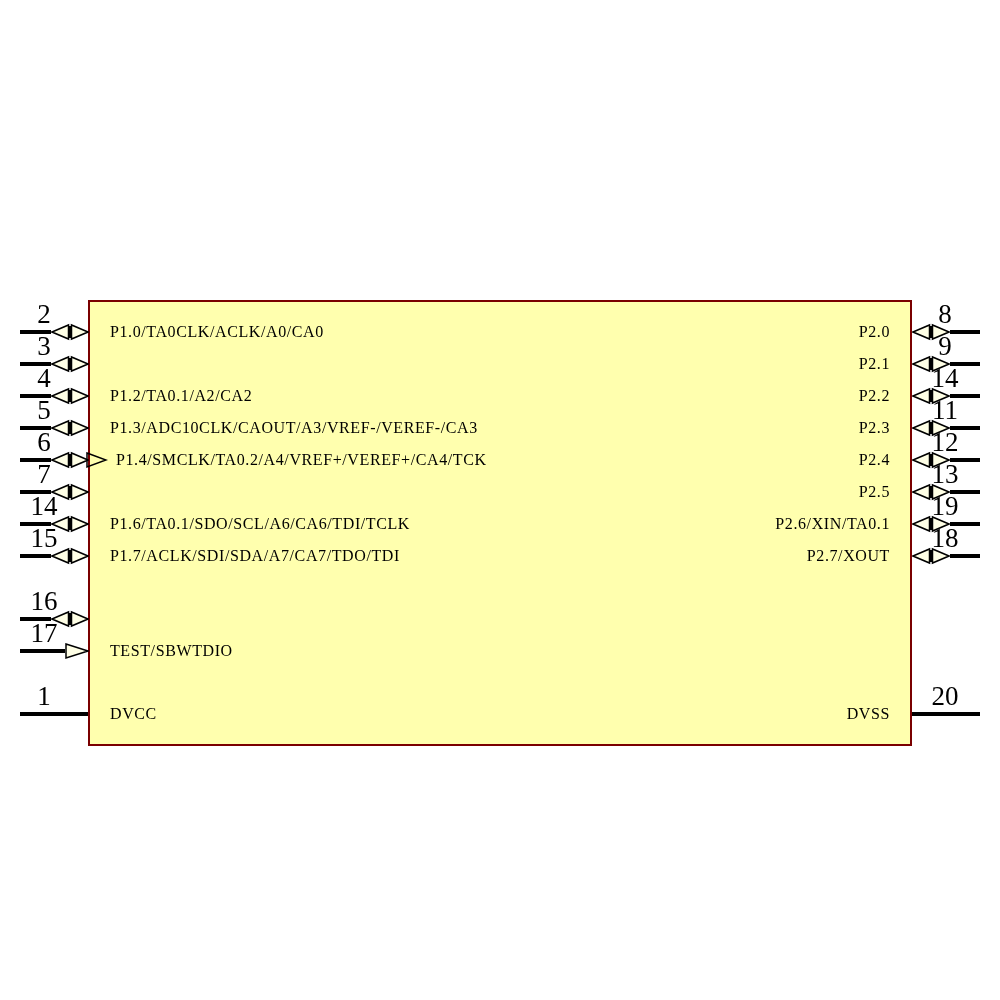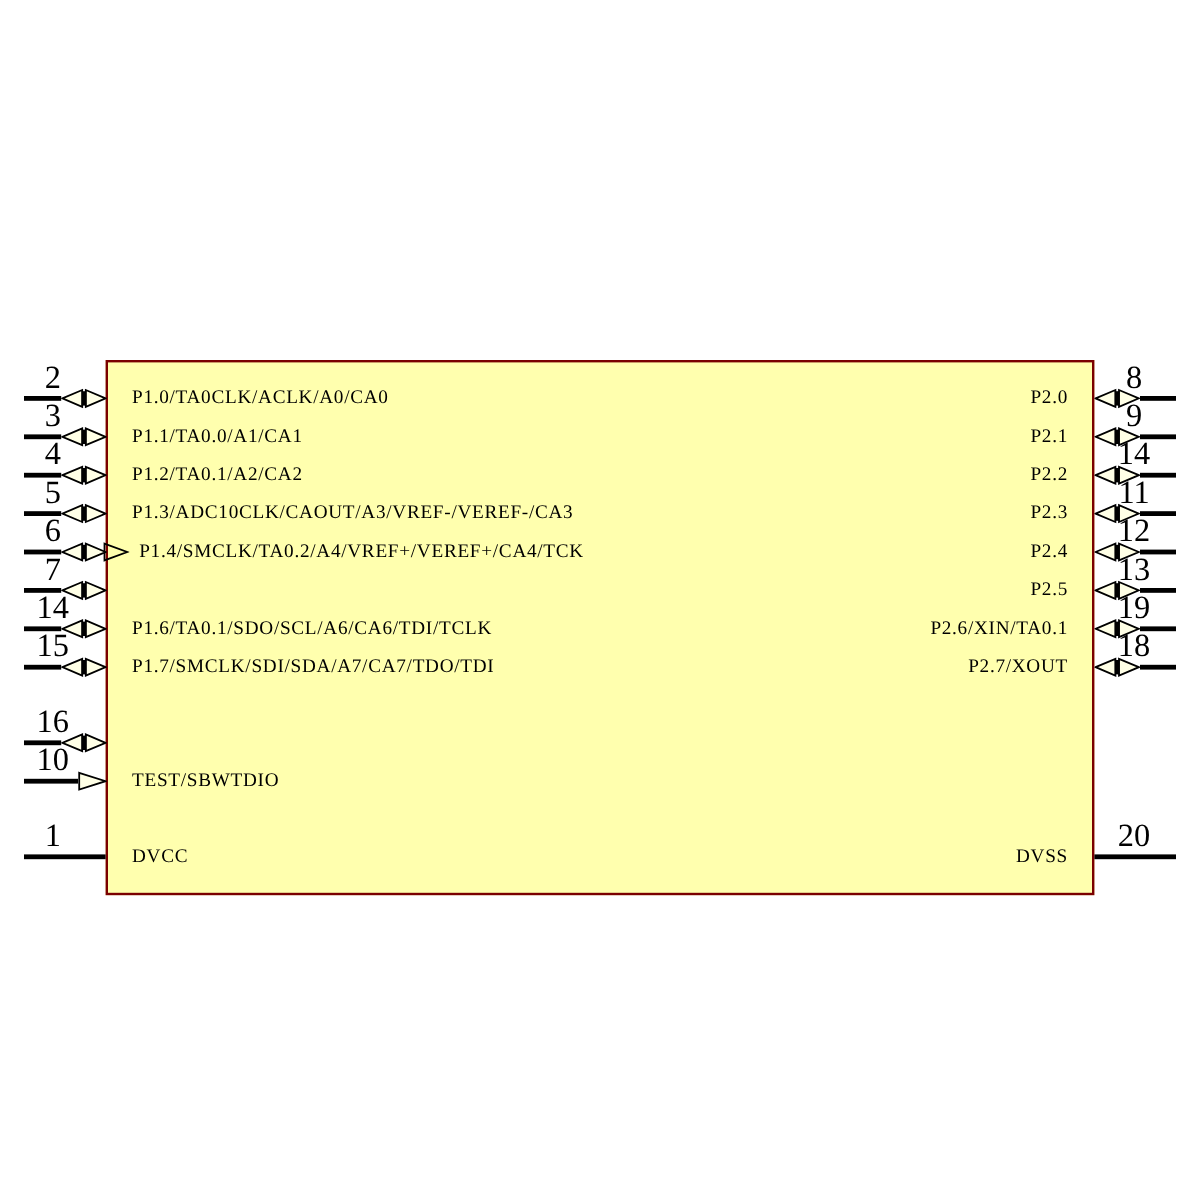--- a/index.html
+++ b/index.html
@@ -47,26 +47,25 @@
   .trio { fill:none;    stroke:#000; stroke-width:1.5; }
   .bar  { fill:#000; }
 </style>
 </head>
 <body>
 
 <div class="canvas">
 
   <div class="chip">
     <div class="lbl left" style="top:15px">P1.0/TA0CLK/ACLK/A0/CA0</div>
-    <div class="lbl left" style="top:47px">P1.1/TA0.0/A1/CA1</div>
     <div class="lbl left" style="top:79px">P1.2/TA0.1/A2/CA2</div>
     <div class="lbl left" style="top:111px">P1.3/ADC10CLK/CAOUT/A3/VREF-/VEREF-/CA3</div>
     <div class="lbl ind" style="top:143px">P1.4/SMCLK/TA0.2/A4/VREF+/VEREF+/CA4/TCK</div>
     <div class="lbl left" style="top:207px">P1.6/TA0.1/SDO/SCL/A6/CA6/TDI/TCLK</div>
-    <div class="lbl left" style="top:239px">P1.7/SMCLK/SDI/SDA/A7/CA7/TDO/TDI</div>
+    <div class="lbl left" style="top:239px">P1.7/ACLK/SDI/SDA/A7/CA7/TDO/TDI</div>
     <div class="lbl left" style="top:334px">TEST/SBWTDIO</div>
     <div class="lbl left" style="top:397px">DVCC</div>
 
     <div class="lbl right" style="top:15px">P2.0</div>
     <div class="lbl right" style="top:47px">P2.1</div>
     <div class="lbl right" style="top:79px">P2.2</div>
     <div class="lbl right" style="top:111px">P2.3</div>
     <div class="lbl right" style="top:143px">P2.4</div>
     <div class="lbl right" style="top:175px">P2.5</div>
     <div class="lbl right" style="top:207px">P2.6/XIN/TA0.1</div>
@@ -152,21 +151,21 @@
   <div class="pin pl" style="top:591px">
     <span class="num">16</span>
     <span class="wire"></span>
     <svg class="arr" width="38" height="20" viewBox="0 0 38 20">
         <polygon class="tri" points="1,10 17.5,3 17.5,17"></polygon>
         <polygon class="tri" points="37,10 20.5,3 20.5,17"></polygon>
         <rect class="bar" x="17" y="4" width="4" height="12"></rect>
       </svg>
   </div>
   <div class="pin pl inpin" style="top:623px">
-    <span class="num">10</span>
+    <span class="num">17</span>
     <span class="wire"></span>
     <svg class="arr in17" width="24" height="20" viewBox="0 0 24 20">
         <polygon class="tri" points="1,3 23,10 1,17"></polygon>
       </svg>
   </div>
   <div class="pin pl full" style="top:686px">
     <span class="num">1</span>
     <span class="wire"></span>
   </div>
 

